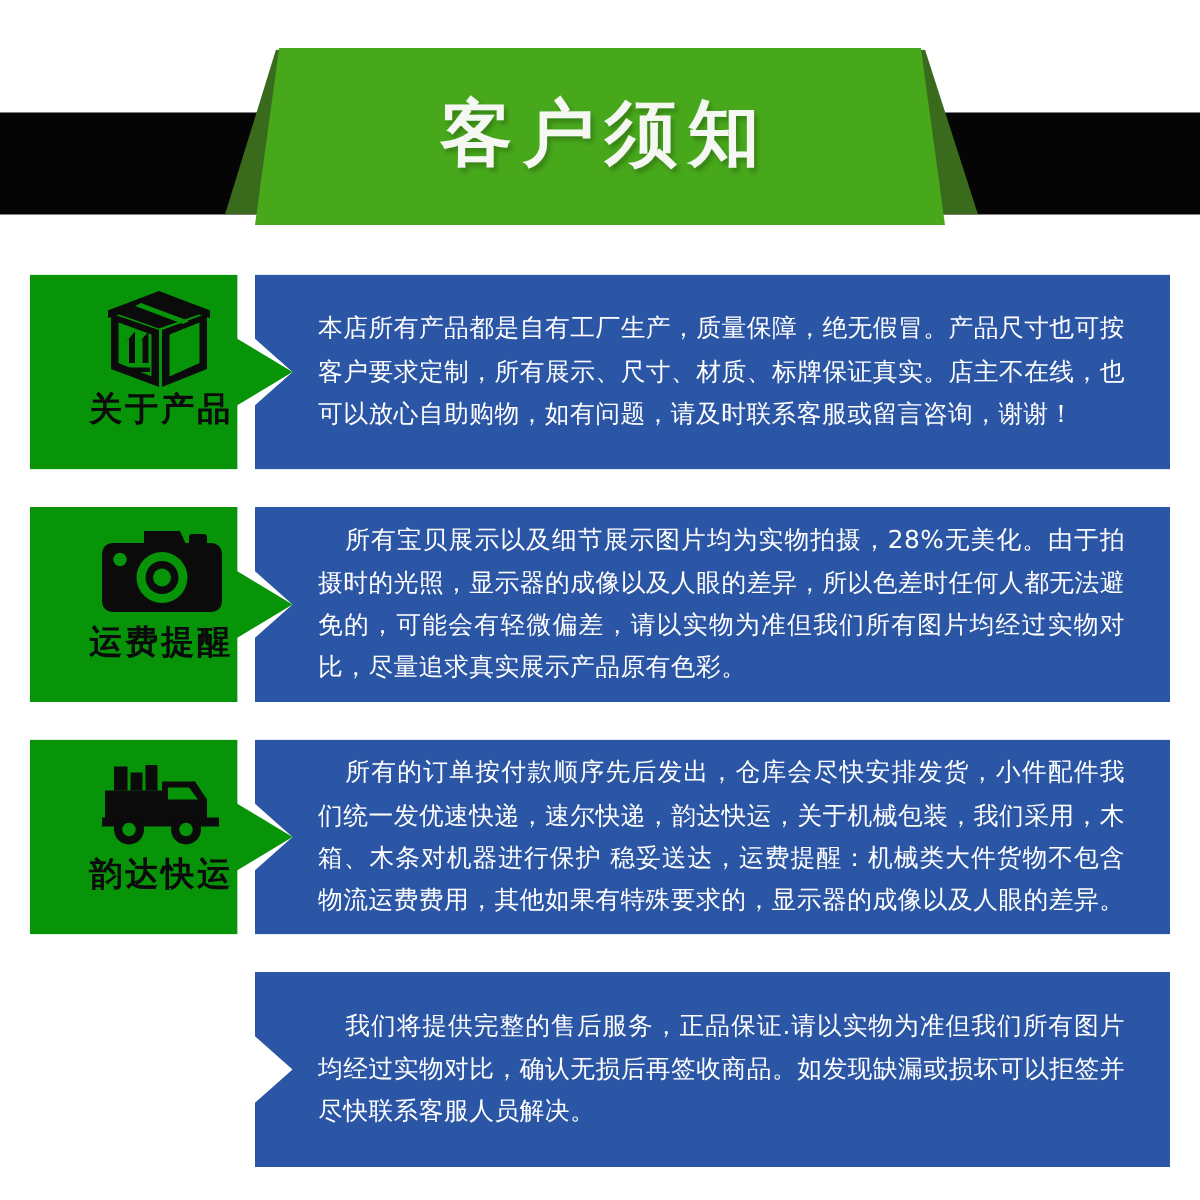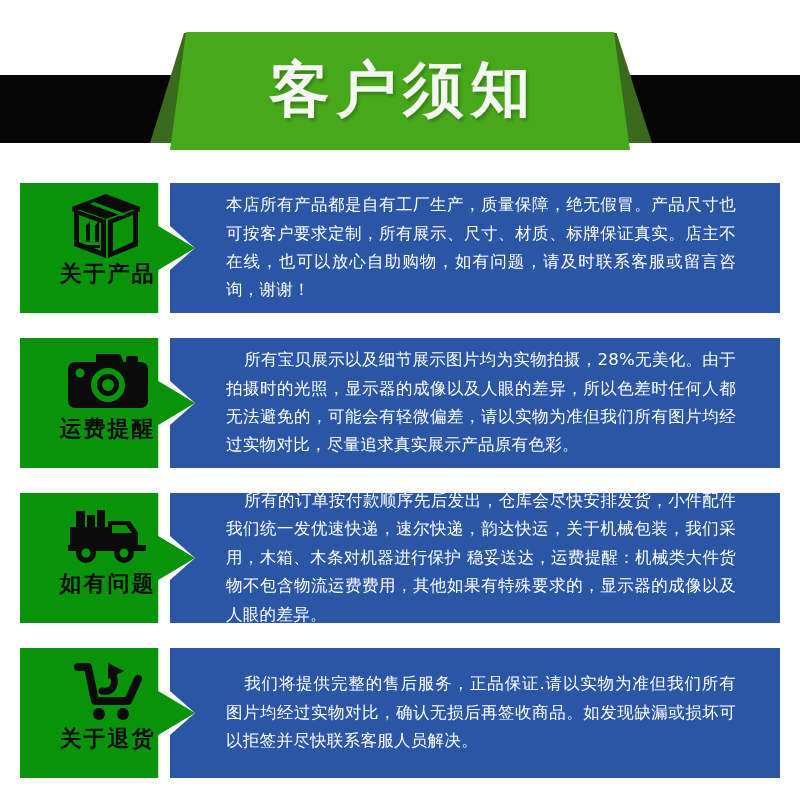--- a/index.html
+++ b/index.html
@@ -54,21 +54,21 @@
     width: 460px;
     height: 118px;
     background: #47a81b;
     clip-path: polygon(3.5% 0%, 96.5% 0%, 100% 100%, 0% 100%);
     display: flex;
     align-items: center;
     justify-content: center;
   }
   .banner-title {
     color: #f4f7f2;
-    font-size: 60px;
+    font-size: 48px;
     font-weight: bold;
     letter-spacing: 7px;
     line-height: 1;
     text-shadow: 2px 3px 3px rgba(0,0,0,0.22);
     padding-left: 7px;
     padding-bottom: 4px;
     white-space: nowrap;
   }
 
   
@@ -133,21 +133,21 @@
     box-sizing: border-box;
     padding: 0 30px 0 42px;
   }
   .panel-text {
     color: #ffffff;
     font-size: 16.5px;
     line-height: 1.72;
     letter-spacing: 0.3px;
     text-align: justify;
     text-justify: inter-ideograph;
-    margin: 14px;
+    margin: 0;
   }
   .panel.indent .panel-text { text-indent: 1.1em; }
 </style>
 </head>
 <body>
 
 <div class="banner">
   <div class="banner-black-band"></div>
   <div class="banner-fold-left"></div>
   <div class="banner-fold-right"></div>
@@ -215,44 +215,26 @@
             <path d="M44 16 L66 16 L74 28 L74 44 L44 44 Z"></path>
             <path d="M48 20 L62 20 L68 28 L48 28 Z" fill="#089408"></path>
             <rect x="4" y="40" width="78" height="6"></rect>
           </g>
           <circle cx="22" cy="48" r="10" fill="#0b0b0b"></circle>
           <circle cx="22" cy="48" r="4.5" fill="#089408"></circle>
           <circle cx="60" cy="48" r="10" fill="#0b0b0b"></circle>
           <circle cx="60" cy="48" r="4.5" fill="#089408"></circle>
         </svg>
       </div>
-      <div class="badge-label">如有问题</div>
+      <div class="badge-label">韵达快运</div>
     </div>
     <div class="panel indent">
       <p class="panel-text">所有的订单按付款顺序先后发出，仓库会尽快安排发货，小件配件我们统一发优速快递，速尔快递，韵达快运，关于机械包装，我们采用，木箱、木条对机器进行保护 稳妥送达，运费提醒：机械类大件货物不包含物流运费费用，其他如果有特殊要求的，显示器的成像以及人眼的差异。</p>
     </div>
   </div>
 
   <div class="section">
-    <div class="badge">
-      <div class="badge-icon">
-        <svg width="80" height="64" viewBox="0 0 80 64">
-          <g fill="none" stroke="#0b0b0b" stroke-width="8" stroke-linecap="round" stroke-linejoin="round">
-            <path d="M10 8 L20 8 L27 42 L60 42 L70 20"></path>
-          </g>
-          <g fill="#0b0b0b">
-            <path d="M40 4 L40 20 L56 12 Z"></path>
-          </g>
-          <g fill="none" stroke="#0b0b0b" stroke-width="7" stroke-linecap="round">
-            <path d="M44 14 C 50 26, 44 34, 34 32"></path>
-          </g>
-          <circle cx="31" cy="55" r="6" fill="#0b0b0b"></circle>
-          <circle cx="55" cy="55" r="6" fill="#0b0b0b"></circle>
-        </svg>
-      </div>
-      <div class="badge-label">关于退货</div>
-    </div>
     <div class="panel indent">
       <p class="panel-text">我们将提供完整的售后服务，正品保证.请以实物为准但我们所有图片均经过实物对比，确认无损后再签收商品。如发现缺漏或损坏可以拒签并尽快联系客服人员解决。</p>
     </div>
   </div>
 
 </div>
 
 </body></html>

